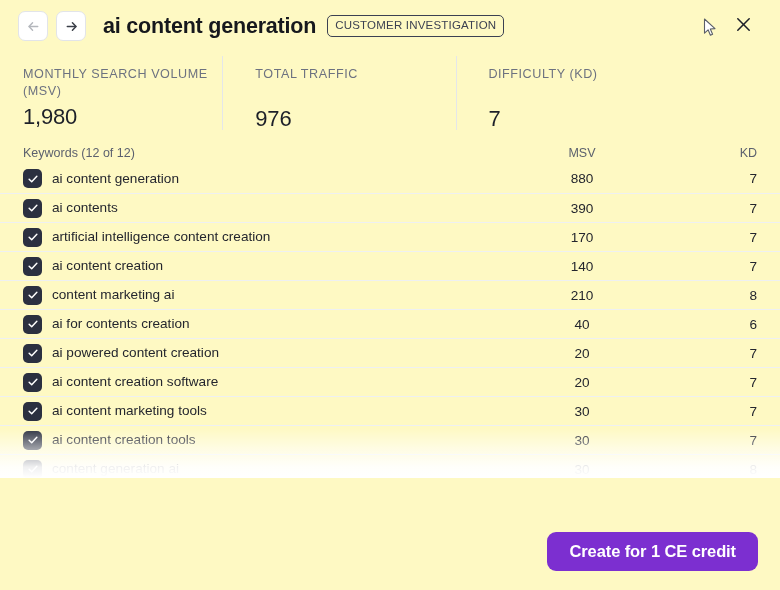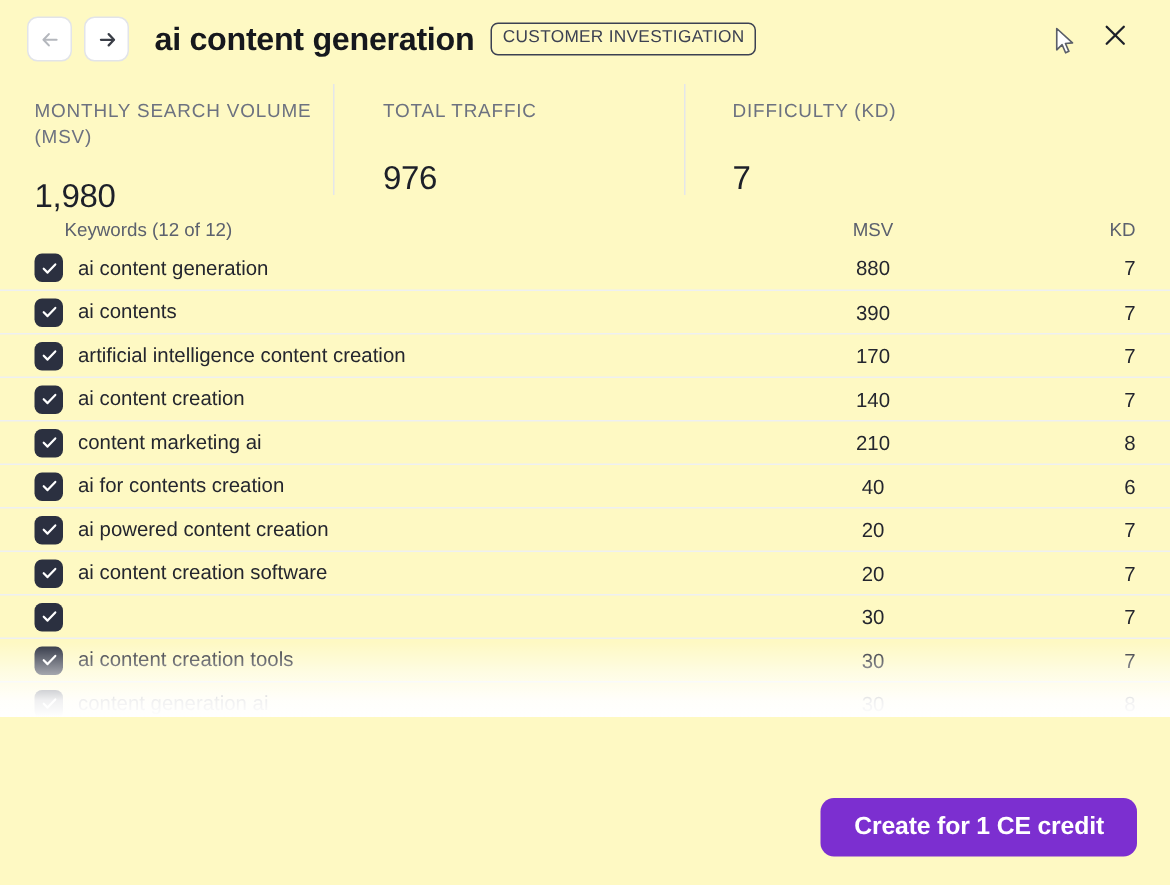--- a/index.html
+++ b/index.html
@@ -51,30 +51,30 @@
   .metric.m3 { width: 256px; padding-left: 32px; }
   .metric.m2::before, .metric.m3::before {
     content: ""; position: absolute; left: 0; top: 0; width: 1px; height: 74px;
     background: #e4e6ea;
   }
   .metric-label {
     font-size: 12.6px; color: #6d7280; letter-spacing: 0.55px; line-height: 17px;
     text-transform: none; font-weight: 400;
   }
   .metric-value {
-    font-size: 22px; color: #1d2029; font-weight: 400; margin-top: 18px;
+    font-size: 22px; color: #1d2029; font-weight: 400; margin-top: 4px;
     letter-spacing: -0.2px;
   }
   .metric.m2 .metric-value, .metric.m3 .metric-value { margin-top: 23px; }
 
   
   .list-wrap { position: absolute; left: 0; top: 142px; width: 780px; height: 336px; overflow: hidden; }
   .list-head {
     display: flex; align-items: center; height: 22px; padding: 0 23px 0 23px;
-    font-size: 12.5px; color: #5c616e; margin-left: 20px;
+    font-size: 12.5px; color: #5c616e;
   }
   .list-head .kw { flex: 1 1 auto; }
   .col-msv { width: 110px; text-align: center; }
   .col-kd  { width: 120px; text-align: right; }
 
   .row {
     display: flex; align-items: center; height: 29px;
     padding: 0 23px 0 23px; border-top: 1px solid #eef0f2;
     font-size: 13.6px; color: #24262e;
   }
@@ -273,20 +273,21 @@
           <div class="col-msv">20</div>
           <div class="col-kd">7</div>
         </div>
         <div class="row">
           <div class="kw">
             <span class="cb">
               <svg width="12" height="12" viewBox="0 0 14 14" fill="none" stroke="#ffffff" stroke-width="1.7" stroke-linecap="round" stroke-linejoin="round">
                 <path d="M2.5 7.2L5.5 10.2L11.5 3.8"></path>
               </svg>
             </span>
+            <span class="kwtext">ai content marketing tools</span>
           </div>
           <div class="col-msv">30</div>
           <div class="col-kd">7</div>
         </div>
         <div class="row">
           <div class="kw">
             <span class="cb">
               <svg width="12" height="12" viewBox="0 0 14 14" fill="none" stroke="#ffffff" stroke-width="1.7" stroke-linecap="round" stroke-linejoin="round">
                 <path d="M2.5 7.2L5.5 10.2L11.5 3.8"></path>
               </svg>

